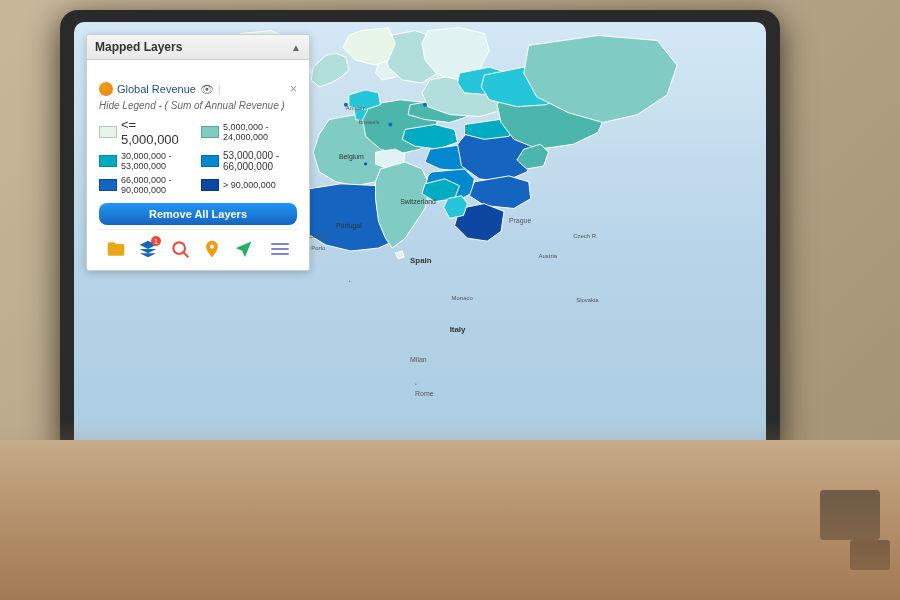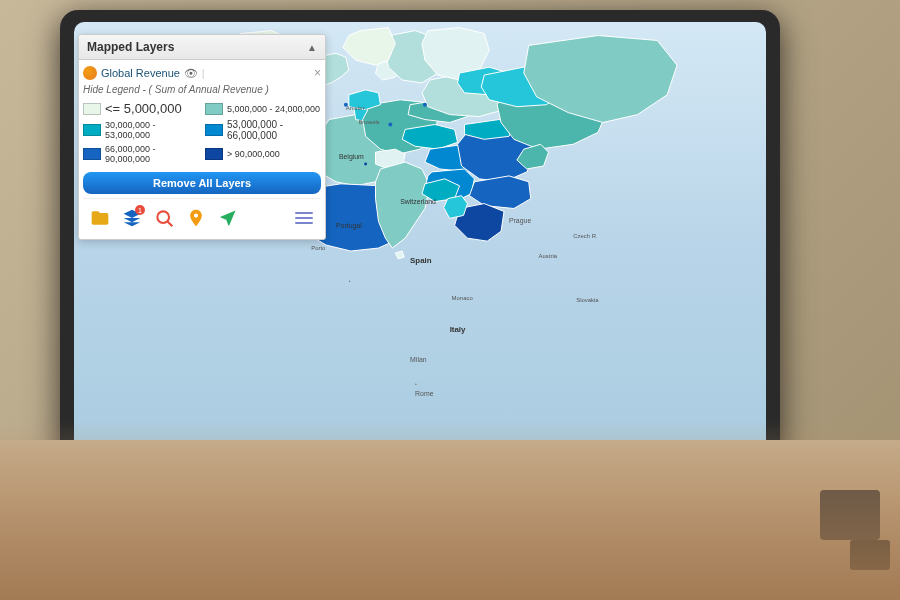--- a/index.html
+++ b/index.html
@@ -64,22 +64,22 @@
       top: 0;
       left: 0;
       width: 100%;
       height: 100%;
     }
 
     
     .layers-panel {
       position: absolute;
       top: 12px;
-      left: 4px;
-      width: 248px;
+      left: 12px;
+      width: 224px;
       background: #fff;
       border: 1px solid #ccc;
       border-radius: 3px;
       box-shadow: 0 2px 8px rgba(0,0,0,0.2);
       z-index: 10;
       font-size: 11px;
     }
 
     .panel-header {
       background: linear-gradient(180deg, #f5f5f5, #e8e8e8);
@@ -96,21 +96,22 @@
       font-weight: bold;
       color: #333;
     }
 
     .panel-arrow {
       color: #666;
       font-size: 10px;
     }
 
     .panel-body {
-      padding: 6px 4px;
+      padding: 6px 12px;
+      margin-top: 16px;
     }
 
     .layer-row {
       display: flex;
       align-items: center;
       justify-content: space-between;
       margin-bottom: 4px;
     }
 
     .layer-name {

